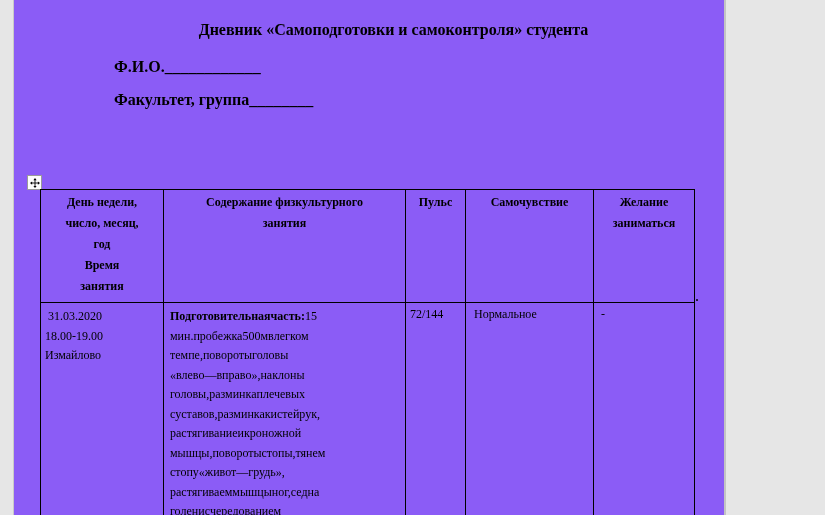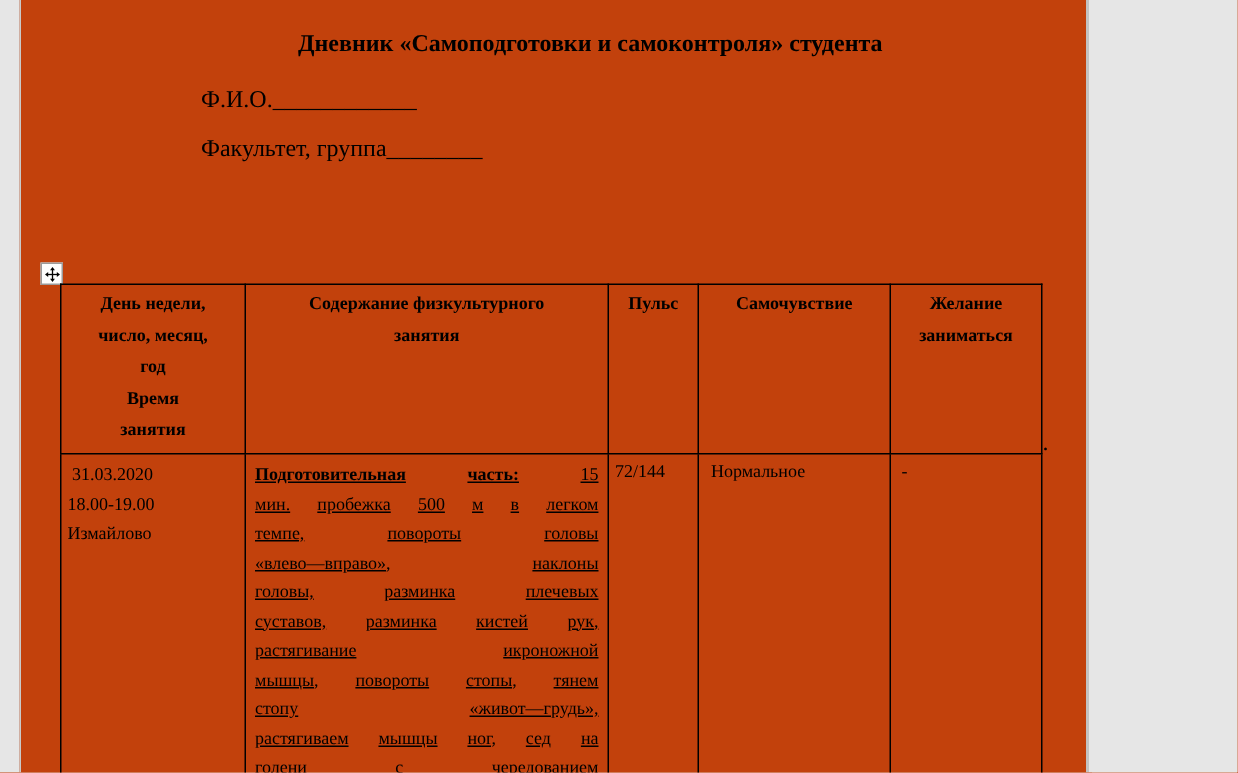--- a/index.html
+++ b/index.html
@@ -4,36 +4,36 @@
 <style>
   html,body{margin:0;padding:0;}
   body{
     width:825px;height:515px;overflow:hidden;position:relative;
     background:#e6e6e6;
     font-family:"Liberation Serif","DejaVu Serif",serif;
     color:#000;
   }
   .page{
     position:absolute;left:13px;top:0;width:713px;height:515px;
-    background:#c2410c;
+    background:#8b5cf6;
     border-left:1px solid #c9c9c9;
     border-right:2px solid #c3c3c3;
     box-sizing:border-box;
   }
   .canvas-right{
     position:absolute;right:0;top:0;width:97px;height:515px;background:#e6e6e6;
   }
   .doc-title{
     position:absolute;left:0;right:0;top:21px;
     text-align:center;padding-left:49px;
     font-size:16px;font-weight:bold;white-space:pre;
   }
   .form-line{
-    position:absolute;left:120px;
-    font-size:16px;font-weight:normal;white-space:pre;
+    position:absolute;left:100px;
+    font-size:16px;font-weight:bold;white-space:pre;
   }
   #fio{top:58px;}
   #faculty{top:91px;}
   #birth{top:124px;}
   #weight{top:157px;}
   .table-handle{
     position:absolute;left:13px;top:175px;width:13px;height:13px;
     background:#fdfdfd;border:1px solid #9a9a9a;
     display:flex;align-items:center;justify-content:center;
     cursor:move;
@@ -56,22 +56,22 @@
     padding:2px 3px 0 3px;
     height:113px;
   }
   tr.body-row{height:235px;}
   td.c-date{white-space:pre-wrap;line-height:19.5px;padding:4px 2px 0 4px;}
   td.c-content{padding:4px 6px 0 6px;}
   td.c-pulse{padding:4px 2px 0 4px;}
   td.c-well{padding:4px 2px 0 8px;}
   td.c-desire{padding:4px 2px 0 7px;}
   .jline{
-    display:flex;justify-content:space-between;
-    height:19.5px;line-height:19.5px;overflow:visible;white-space:nowrap;text-decoration:underline;
+    display:flex;justify-content:flex-start;
+    height:19.5px;line-height:19.5px;overflow:visible;white-space:nowrap;
   }
   .jline span.b{font-weight:bold;}
   .stray-mark{
     position:absolute;left:681px;top:288px;
     font-size:16px;line-height:16px;
   }
   .col1{width:123px;}.col2{width:242px;}.col3{width:60px;}.col4{width:128px;}.col5{width:101px;}
 </style>
 </head>
 <body>

